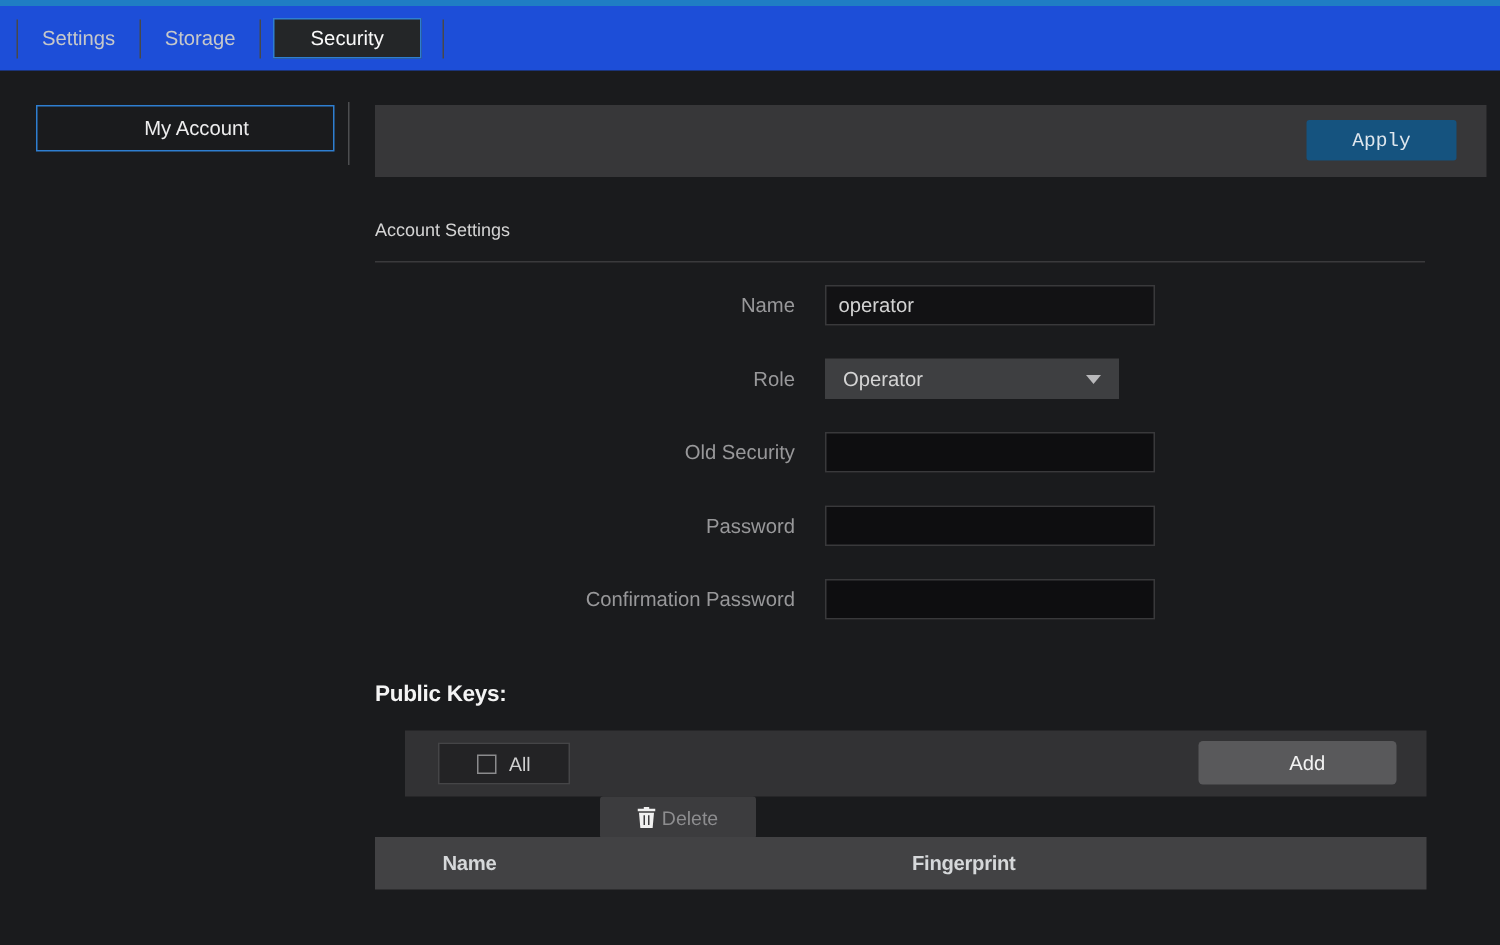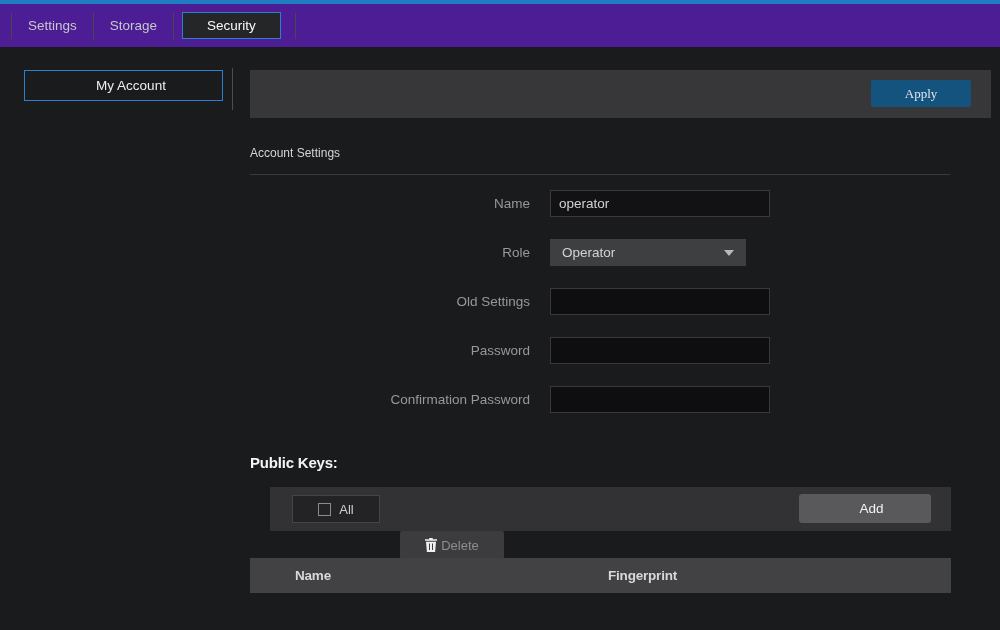--- a/index.html
+++ b/index.html
@@ -4,39 +4,39 @@
 <style>
   * { margin:0; padding:0; box-sizing:border-box; }
   html,body { width:1000px; height:630px; background:#1a1b1d; }
   body { font-family:"Liberation Sans", sans-serif; }
   .screen { position:relative; width:1000px; height:630px; background:#1a1b1d; overflow:hidden; }
 
   
   .top-strip { position:absolute; left:0; top:0; width:1000px; height:4px; background:#1f7dc4; }
 
   
-  .tab-bar { position:absolute; left:0; top:4px; width:1000px; height:43px; background:#4c1d95;
+  .tab-bar { position:absolute; left:0; top:4px; width:1000px; height:43px; background:#1d4ed8;
              display:flex; align-items:center; }
   .tab-sep { width:1px; height:26px; background:#47484a; }
   .tab-sep.first { margin-left:11px; }
   .tab { font-size:13.5px; color:#c6c8ca; padding:0 16px; line-height:43px; cursor:default; }
   .tab-active { margin:0 14px 0 8px; border:1px solid #2e7ed0; background:#242628;
                 padding:5px 24px; line-height:normal; color:#fafafa; font-size:13.5px; }
 
   
   .sidebar-item { position:absolute; left:24px; top:70px; width:199px; height:31px;
                   border:1px solid #2e7ed0; color:#ededee; font-size:13.5px;
                   line-height:29px; padding-left:15px; background:transparent;text-align:center; }
   .v-sep { position:absolute; left:232px; top:68px; width:1px; height:42px; background:#4d4e50; }
 
   
   .apply-bar { position:absolute; left:250px; top:70px; width:741px; height:48px; background:#373739; }
   .apply-btn { position:absolute; left:621px; top:10px; width:100px; height:27px;
                background:#15537f; border:none; border-radius:2px; color:#dfe7ee;
-               font-size:13px; font-family:Liberation Serif, serif; cursor:pointer; }
+               font-size:13px; font-family:Liberation Mono, monospace; cursor:pointer; }
 
   
   .section-title { position:absolute; left:250px; top:146px; font-size:12px; color:#d4d4d4; }
   .h-divider { position:absolute; left:250px; top:174px; width:700px; height:1px; background:#3a3a3c; }
 
   .form-row { position:absolute; left:250px; width:520px; height:27px; }
   .form-label { position:absolute; left:0; top:0; width:280px; height:27px; line-height:27px;
                 text-align:right; color:#98989a; font-size:13.5px; }
   .text-input { position:absolute; left:300px; top:0; width:220px; height:27px;
                 background:#0e0e10; border:1px solid #39393b; color:#d2d2d2;
@@ -109,21 +109,21 @@
 
   <div class="form-row" style="top:239px;">
     <div class="form-label">Role</div>
     <div class="select-box">
       <span>Operator</span>
       <span class="caret"></span>
     </div>
   </div>
 
   <div class="form-row" style="top:288px;">
-    <div class="form-label">Old Settings</div>
+    <div class="form-label">Old Security</div>
     <input class="text-input" type="password" value="" style="">
   </div>
 
   <div class="form-row" style="top:337px;">
     <div class="form-label">Password</div>
     <input class="text-input" type="password" value="" style="">
   </div>
 
   <div class="form-row" style="top:386px;">
     <div class="form-label">Confirmation Password</div>

